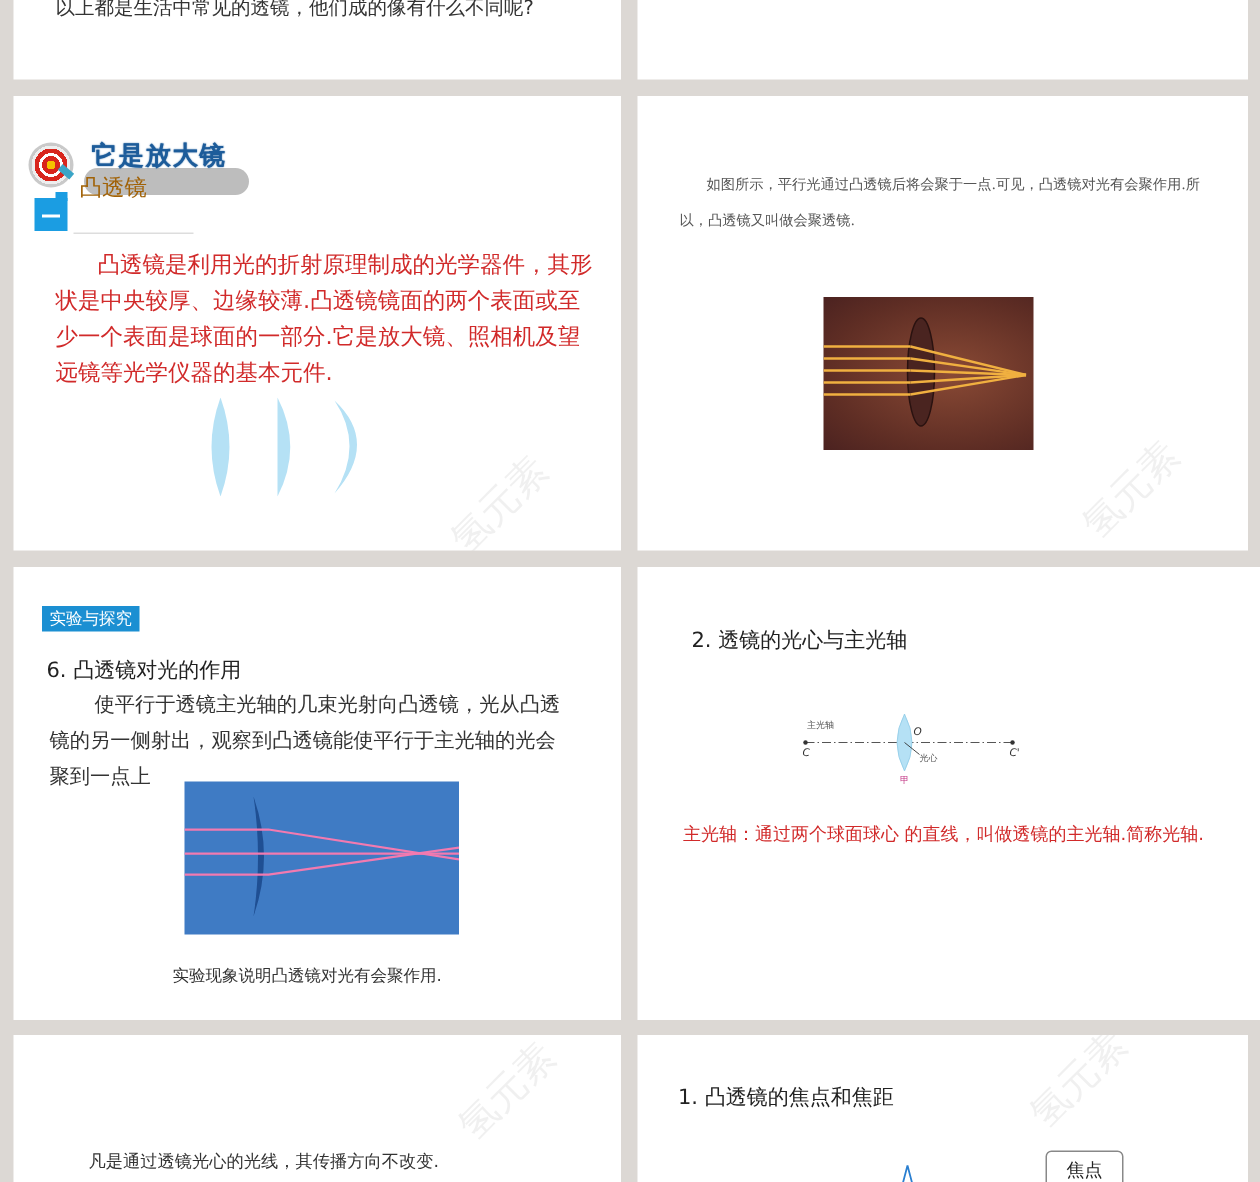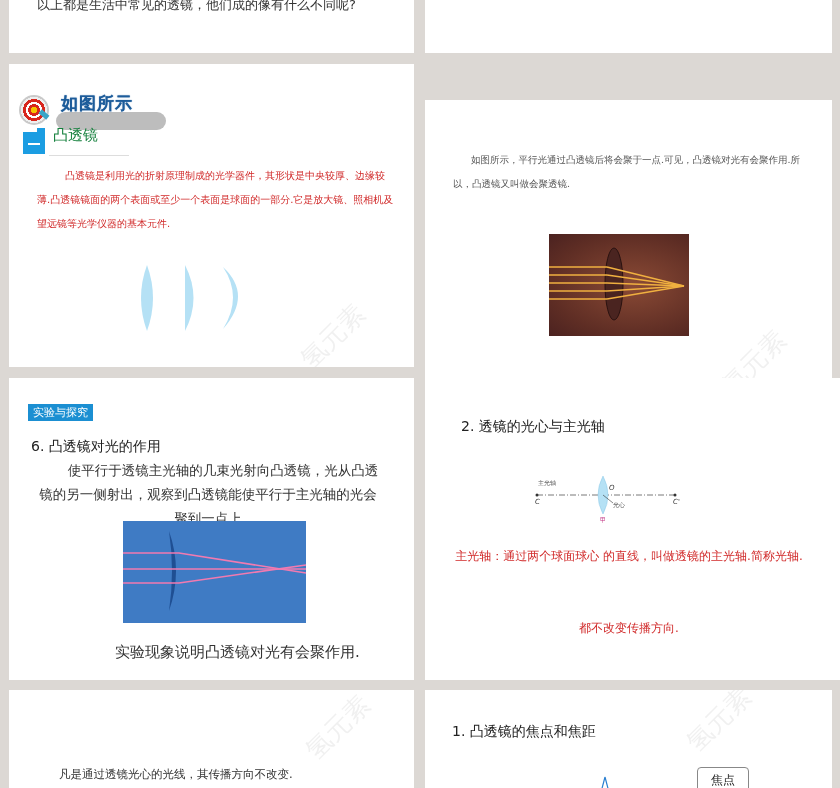--- a/index.html
+++ b/index.html
@@ -1,69 +1,69 @@
 <!DOCTYPE html>
 <html><head>
 <meta charset="utf-8">
 <style>
   html,body{margin:0;padding:0;}
   body{width:840px;height:788px;background:#dcd8d4;position:relative;overflow:hidden;font-family:"DejaVu Sans","Liberation Sans",sans-serif;}
   .slide{position:absolute;background:#fff;overflow:hidden;}
   .s1{left:9px;top:-10px;width:405px;height:63px;}
   .s2{left:425px;top:-10px;width:407px;height:63px;}
   .s3{left:9px;top:64px;width:405px;height:303px;}
-  .s4{left:425px;top:64px;width:407px;height:303px;margin-top:36px;}
+  .s4{left:425px;top:64px;width:407px;height:303px;}
   .s5{left:9px;top:378px;width:405px;height:302px;}
   .s6{left:425px;top:378px;width:458px;height:302px;text-align:center;}
   .s7{left:9px;top:690px;width:405px;height:110px;}
   .s8{left:425px;top:690px;width:407px;height:110px;}
   .abs{position:absolute;}
   .q-text{left:28px;top:16px;font-size:13px;color:#333;}
   
   .target-icon{left:10px;top:31px;width:30px;height:30px;border-radius:50%;background:radial-gradient(circle,#f5c400 0 3px,#d8261d 3px 6px,#fff 6px 8px,#d8261d 8px 11px,#eee 11px 13px,#c9c9c9 13px 15px);}
   .dart{left:30px;top:48px;width:10px;height:5px;background:#3aa5c7;transform:rotate(40deg);}
   .pill{left:47px;top:48px;width:110px;height:18px;border-radius:9px;background:#bdbdbd;}
   .section-title{left:52px;top:28px;font-size:17px;font-weight:bold;color:#1d5c9a;letter-spacing:1px;text-shadow:0 0 1px #1d5c9a;}
   .num-box{left:14px;top:68px;width:22px;height:22px;background:#1b9de2;}
   .num-box::after{content:"";position:absolute;left:5px;top:11px;width:12px;height:2px;background:#fff;}
   .num-box-notch{left:28px;top:64px;width:8px;height:6px;background:#1b9de2;}
-  .sub-title{left:44px;top:62px;font-size:15px;color:#15803d;}
+  .sub-title{left:44px;top:52px;font-size:15px;color:#a16207;}
   .sub-underline{left:40px;top:91px;width:80px;height:1px;background:#ddd;}
-  .red-para{left:28px;top:100px;width:360px;font-size:10px;line-height:24px;color:#d12a2a;}
+  .red-para{left:28px;top:100px;width:360px;font-size:15px;line-height:24px;color:#d12a2a;}
   .red-para .indent{display:inline-block;width:28px;}
   .lens{top:201px;}
   
   .gray-para{left:28px;top:48px;width:350px;font-family:"DejaVu Serif","Liberation Serif",serif;font-size:9.5px;line-height:24px;color:#555;}
   .photo1{left:124px;top:134px;width:140px;height:102px;background:radial-gradient(ellipse at 60% 50%,#8a4a35,#5e2d24 70%,#4b2220);}
   
   .tag{left:19px;top:26px;padding:1px 5px;font-size:11px;color:#fff;background:#1b8fd2;}
   .h-black{font-size:14px;color:#222;}
-  .para-black{left:24px;top:80px;width:350px;font-family:"DejaVu Serif","Liberation Serif",serif;font-size:13.5px;line-height:24px;color:#333;text-align:center;}
+  .para-black{left:24px;top:80px;width:350px;font-family:"DejaVu Serif","Liberation Serif",serif;font-size:13.5px;line-height:24px;color:#333;}
   .photo2{left:114px;top:143px;width:183px;height:102px;background:#3f7bc4;}
-  .caption{left:106px;top:265px;font-size:15px;color:#333;}
+  .caption{left:106px;top:265px;font-size:11px;color:#333;}
   
   .red2{font-size:12px;color:#d12a2a;line-height:17px;}
   
   .focus-box{left:272px;top:77px;width:50px;height:24px;border:1px solid #888;border-radius:4px;font-size:12px;text-align:center;line-height:24px;color:#222;}
   .watermark{position:absolute;font-size:26px;color:rgba(0,0,0,0.06);transform:rotate(-45deg);pointer-events:none;}
 </style>
 </head>
 <body>
 
 <div class="slide s1">
   <div class="abs q-text" style="top:6px;">以上都是生活中常见的透镜，他们成的像有什么不同呢?</div>
 </div>
 
 <div class="slide s2"></div>
 
 <div class="slide s3">
   <div class="abs target-icon"></div>
   <div class="abs dart"></div>
   <div class="abs pill"></div>
-  <div class="abs section-title">如图所示</div>
+  <div class="abs section-title">它是放大镜</div>
   <div class="abs num-box-notch"></div>
   <div class="abs num-box"></div>
   <div class="abs sub-title">凸透镜</div>
   <div class="abs sub-underline"></div>
   <div class="abs red-para"><span class="indent"></span><span>凸透镜是利用光的折射原理制成的光学器件，其形状是中央较厚、边缘较薄.凸透镜镜面的两个表面或至少一个表面是球面的一部分.它是放大镜、照相机及望远镜等光学仪器的基本元件.</span></div>
   <svg class="abs lens" style="left:128px;" width="20" height="66">
       <path d="M10 0 Q22 33 10 66 Q-2 33 10 0Z" fill="#b5e1f5"></path>
     </svg>
   <svg class="abs lens" style="left:175px;" width="14" height="66">
       <path d="M1 0 Q18 33 1 66 Z" fill="#b5e1f5"></path>
@@ -124,21 +124,20 @@
       <line x1="70" y1="27" x2="80" y2="35" stroke="#333" stroke-width="0.6"></line>
     </svg>
     <span class="abs" style="left:5px;top:11px;font-size:6px;color:#555;">主光轴</span>
     <span class="abs" style="left:2px;top:30px;font-size:7px;font-style:italic;color:#333;">C</span>
     <span class="abs" style="left:140px;top:30px;font-size:7px;font-style:italic;color:#333;">C'</span>
     <span class="abs" style="left:76px;top:16px;font-size:7px;font-style:italic;color:#333;">O</span>
     <span class="abs" style="left:80px;top:33px;font-size:6px;color:#555;">光心</span>
     <span class="abs" style="left:67px;top:48px;font-size:6px;color:#c03080;">甲</span>
   </div>
   <div class="abs red2" style="left:29px;top:170px;width:350px;">主光轴：通过两个球面球心 的直线，叫做透镜的主光轴.简称光轴.</div>
-  <div class="abs red2" style="left:29px;top:242px;width:350px;">都不改变传播方向.</div>
 </div>
 
 <div class="slide s7">
   <div class="abs" style="left:50px;top:77px;font-size:11.5px;color:#333;">凡是通过透镜光心的光线，其传播方向不改变.</div>
   <div class="watermark" style="left:290px;top:20px;">氢元素</div>
 </div>
 
 <div class="slide s8">
   <div class="abs h-black" style="left:27px;top:33px;">1.  凸透镜的焦点和焦距</div>
   <svg class="abs" style="left:174px;top:86px;" width="12" height="20">

